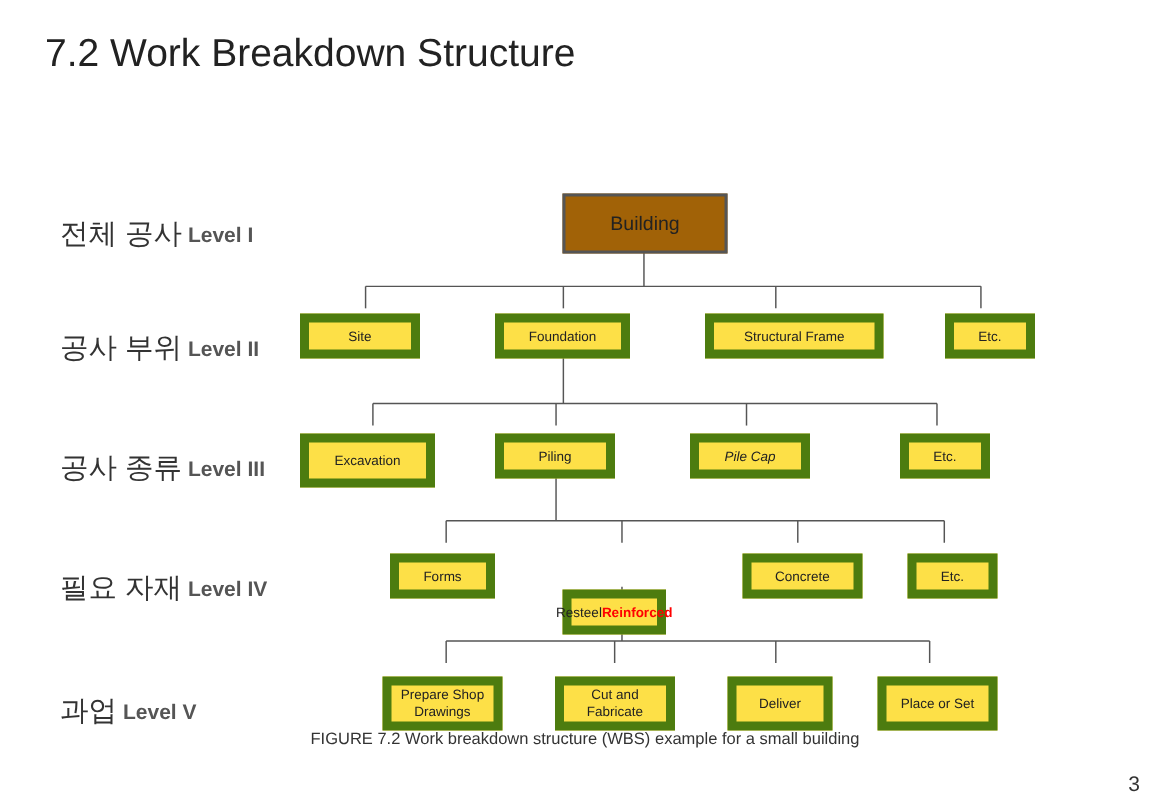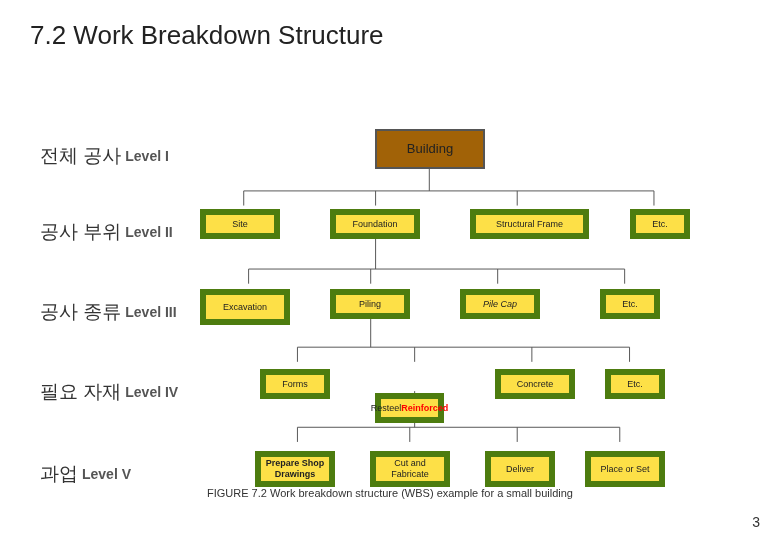--- a/index.html
+++ b/index.html
@@ -193,21 +193,21 @@
       <span style="display:block; font-size:9px;">Resteel</span>
       <span class="red" style="font-size:9px; color:red; font-weight:bold;">Reinforced</span>
     </div>
     <div class="node" style="left:455px; top:308px; width:80px; height:30px;">
       <span>Concrete</span>
     </div>
     <div class="node" style="left:565px; top:308px; width:60px; height:30px;">
       <span>Etc.</span>
     </div>
 
-    <div class="node" style="left:215px; top:390px; width:80px; height:36px;font-weight:bold;">
+    <div class="node" style="left:215px; top:390px; width:80px; height:36px;">
       <span style="font-size:9px; text-align:center;">Prepare Shop<br>Drawings</span>
     </div>
     <div class="node" style="left:330px; top:390px; width:80px; height:36px;">
       <span style="font-size:9px; text-align:center;">Cut and Fabricate</span>
     </div>
     <div class="node" style="left:445px; top:390px; width:70px; height:36px;">
       <span>Deliver</span>
     </div>
     <div class="node" style="left:545px; top:390px; width:80px; height:36px;text-align:center;">
       <span>Place or Set</span>

